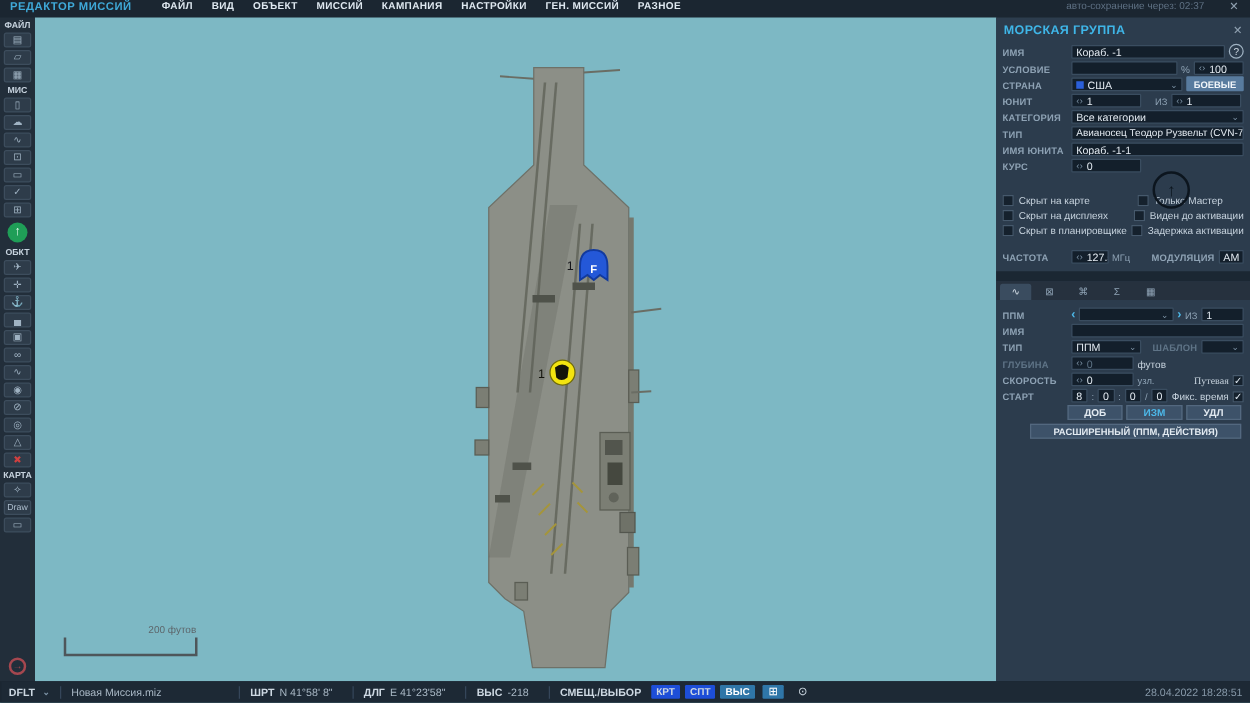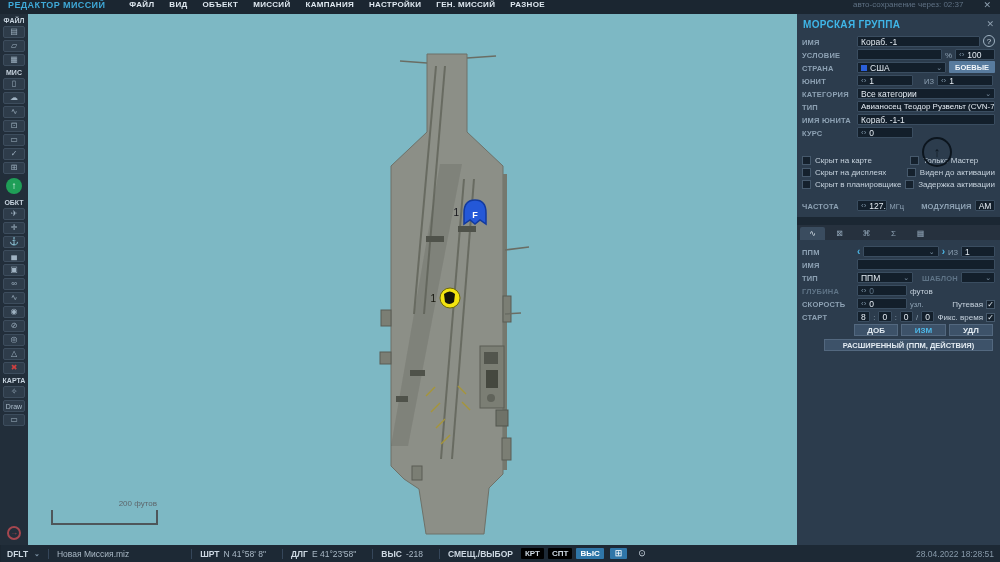--- a/index.html
+++ b/index.html
@@ -82,21 +82,21 @@
   .advrow { padding:3px 7px 0 27px; display:flex; }
   .advbtn { flex:1; height:12px; background:#3d5269; border:1px solid #53687f; color:#e2eaf1;
             font-size:7.5px; font-weight:bold; display:flex; align-items:center; justify-content:center; }
 
   
   .statusbar { position:absolute; bottom:0; left:1px; right:0; height:17px; background:#1d2935;
                display:flex; align-items:center; font-size:8.5px; color:#a9b8c5; }
   .ssep { width:1px; height:10px; background:#35465a; margin:0 8px; flex:none; }
   .slabel { color:#cdd8e2; font-weight:bold; margin-right:4px; }
   .sval { color:#a9b8c5; }
-  .sbtn { padding:1px 4px; background:#000000; border-radius:1px; color:#cdd8e2; font-weight:bold;
+  .sbtn { padding:1px 4px; background:#1d4ed8; border-radius:1px; color:#cdd8e2; font-weight:bold;
           font-size:8px; margin-left:4px; }
   .sbtn.active { background:#2f76a8; color:#ffffff; }
   .iconbtn { padding:1px 5px; border-radius:1px; margin-left:6px; color:#cdd8e2; font-size:9px; line-height:1; }
   .iconbtn.active { background:#2f76a8; color:#fff; }
   .sdate { margin-left:auto; margin-right:6px; color:#8799a9; }
   .theater { display:flex; align-items:center; margin-left:6px; color:#cdd8e2; font-weight:bold; }
   .theater .caret { margin-left:3px; }
 </style>
 </head>
 <body>
@@ -475,21 +475,21 @@
     </div>
 
     <div class="prow">
       <div class="plabel">СКОРОСТЬ</div>
       <div class="pfield" style="width:50px;">
         <span class="arr">‹</span>
         <span class="arr">›</span>
         <span style="margin-left:3px;">0</span>
       </div>
       <span class="unit">узл.</span>
-      <span class="chklabel" style="margin-left:auto;">Путевая</span>
+      <span class="chklabel" style="margin-left:auto;font-family:Liberation Serif, serif;">Путевая</span>
       <span class="chk" style="margin:0;">✓</span>
     </div>
 
     <div class="prow">
       <div class="plabel">СТАРТ</div>
       <div class="pfield" style="width:20px;">8</div>
       <span class="unit">:</span>
       <div class="pfield" style="width:20px;">0</div>
       <span class="unit">:</span>
       <div class="pfield" style="width:20px;">0</div>

